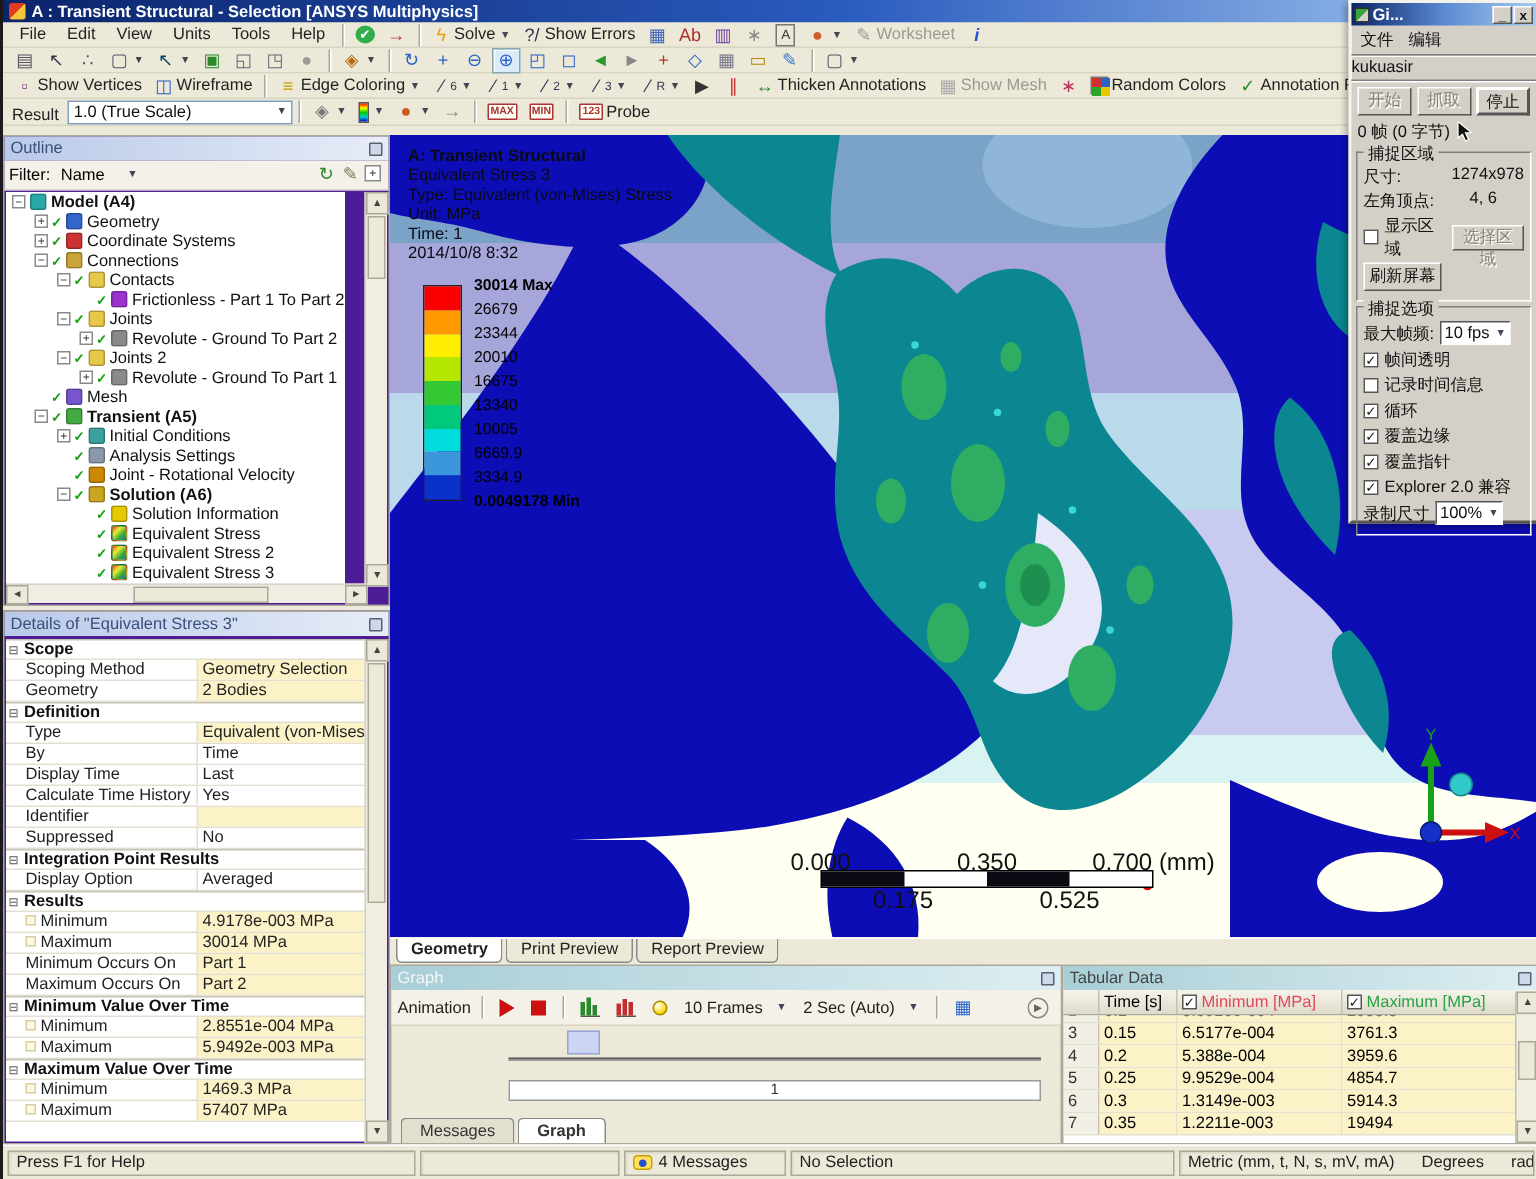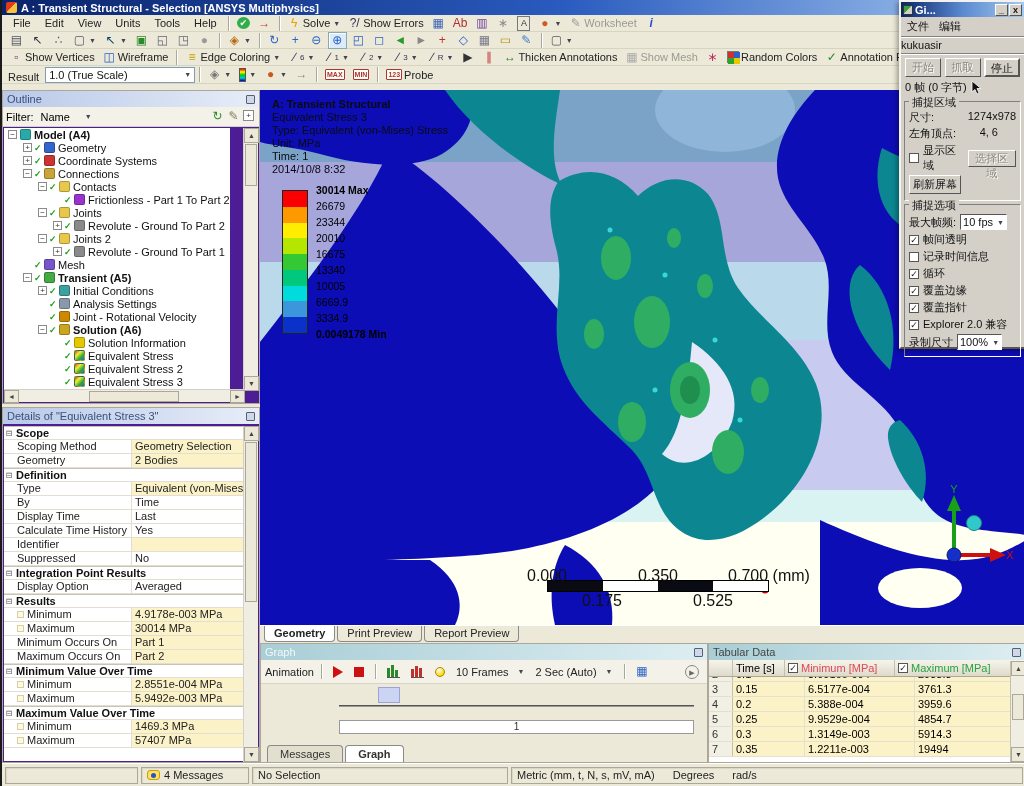--- a/index.html
+++ b/index.html
@@ -88,21 +88,21 @@
   .btab{padding:2px 12px;border:1px solid #8a8a8a;border-bottom:none;background:#e2dfcf;border-radius:4px 4px 0 0;color:#333}
   .btab.act{background:#fff;font-weight:bold}
   #tabpanel{position:absolute;left:706px;top:643px;width:318px;height:120px;background:#fff;border:1px solid #aca899}
   .thdr{display:flex;height:17px;border-bottom:1px solid #aca899;background:linear-gradient(#f6f4ea,#dedacb)}
   .thc{border-right:1px solid #c4c0b0;padding:1px 3px;display:flex;align-items:center;gap:3px;overflow:hidden;white-space:nowrap}
   .ckbx{width:10px;height:10px;border:1px solid #555;background:#fff;font-size:9px;line-height:9px;text-align:center;color:#222;flex:none}
   .trows{overflow:hidden;height:84px}
   .tr{display:flex;height:15px;border-bottom:1px solid #e4e0ce}
   .tr div{padding:1px 3px;overflow:hidden;white-space:nowrap}
   .c0{width:24px;background:#f2f0e4;border-right:1px solid #c4c0b0;color:#333}
-  .c1{width:72px;border-right:1px solid #e4e0ce;background:#fbf2c8}
+  .c1{width:52px;border-right:1px solid #e4e0ce;background:#fbf2c8}
   .c2{width:110px;border-right:1px solid #e4e0ce;background:#fbf2c8}
   .c3{flex:1;background:#fbf2c8}
   .tvscroll{position:absolute;right:0;top:17px;width:15px;bottom:0;background:#f0eee3;border-left:1px solid #c4c0b0}
   
   #statusbar{position:absolute;left:0;top:763px;width:1024px;height:23px;background:#ece9d8;border-top:1px solid #fff;display:flex;align-items:center;padding:2px 3px;gap:3px}
   .sseg{height:17px;border:1px solid #aca899;box-shadow:inset 1px 1px 1px rgba(0,0,0,.08);display:flex;align-items:center;padding:0 5px;gap:4px;color:#222;background:#ece9d8;white-space:nowrap;overflow:hidden}
   .balloon{width:13px;height:10px;background:#ffe060;border:1px solid #c8a000;border-radius:3px;position:relative;flex:none}
   .balloon i{position:absolute;left:3px;top:2px;width:5px;height:5px;border-radius:50%;background:#2255cc}
   
   #capture{position:absolute;left:897px;top:0;width:127px;height:349px;background:#d4d0c8;border:2px solid;border-color:#f4f2ec #5a564e #5a564e #f4f2ec;box-shadow:-2px 2px 5px rgba(0,0,0,.35);font-size:11px;z-index:50}
@@ -896,20 +896,23 @@
       </div>
     </div>
   <div class="tvscroll">
     <div class="sbtn">▲</div>
     <div class="sthumb" style="height:26px;margin-top:18px"></div>
     <div class="sbtn" style="position:absolute;bottom:0">▼</div>
   </div>
 </div>
 
 <div id="statusbar">
+  <div class="sseg" style="width:272px">
+      <span>Press F1 for Help</span>
+    </div>
   <div class="sseg" style="width:133px"></div>
   <div class="sseg" style="width:108px">
     <span class="balloon">
         <i></i>
       </span>
     <span>4 Messages</span>
   </div>
   <div class="sseg" style="width:256px">
       <span>No Selection</span>
     </div>

